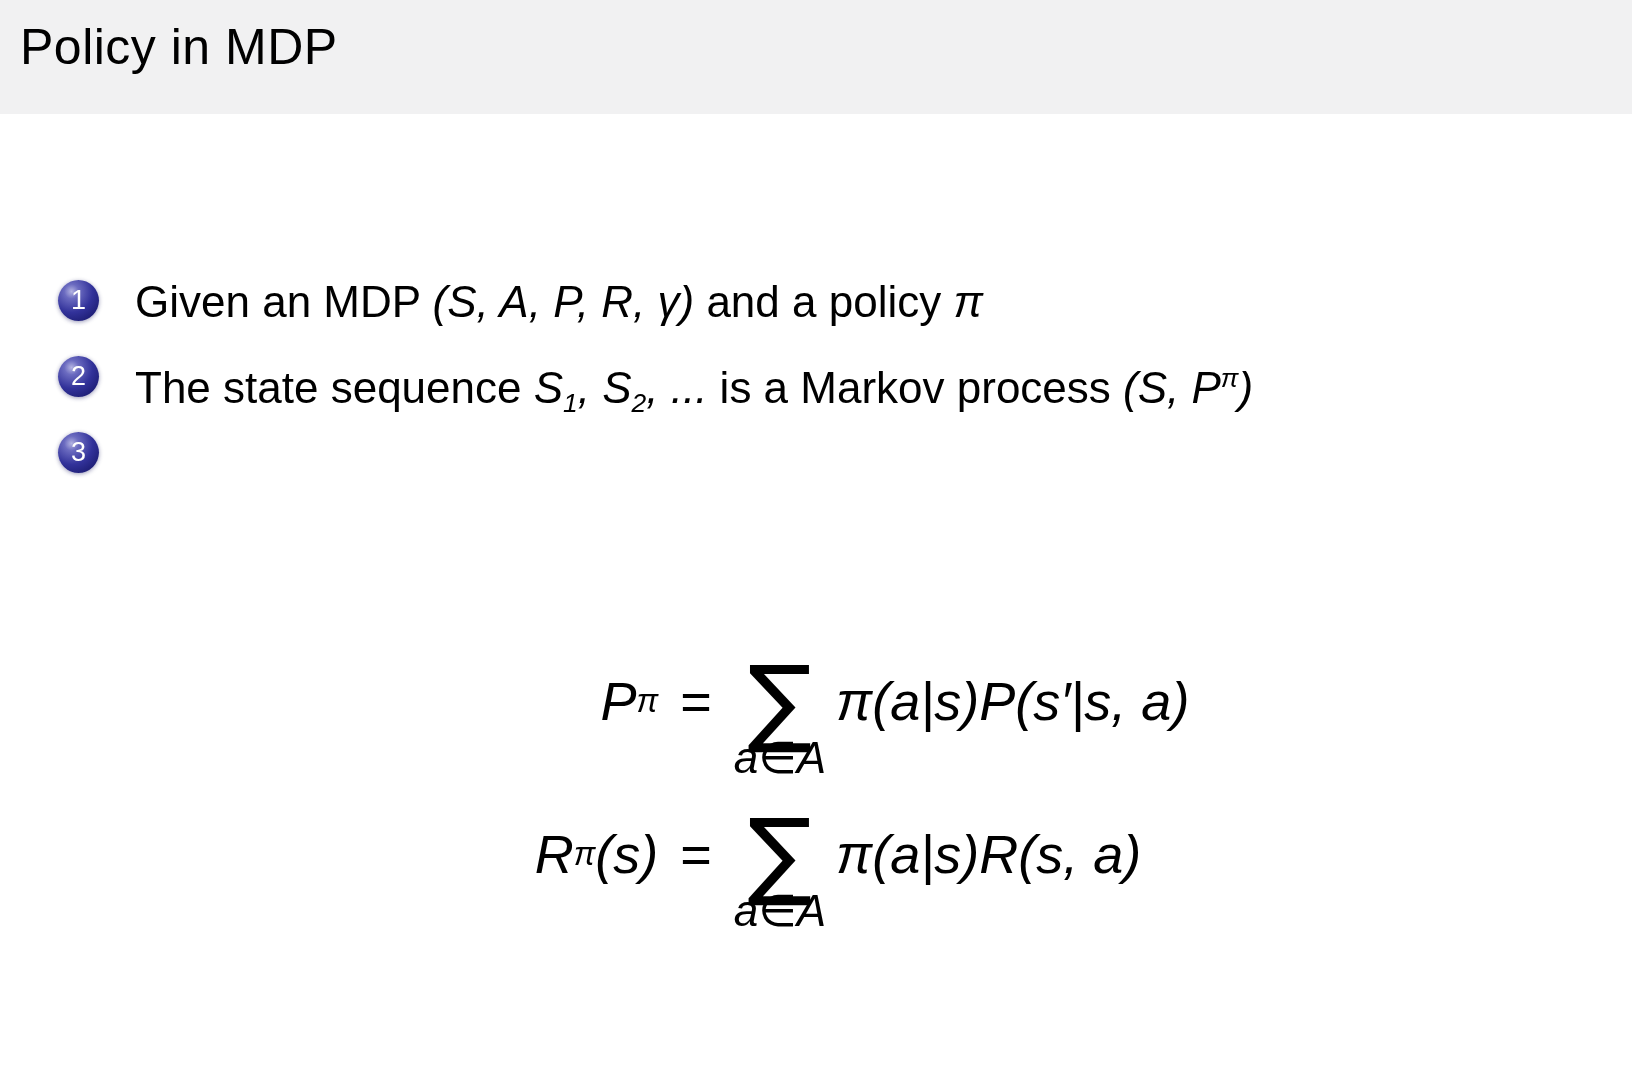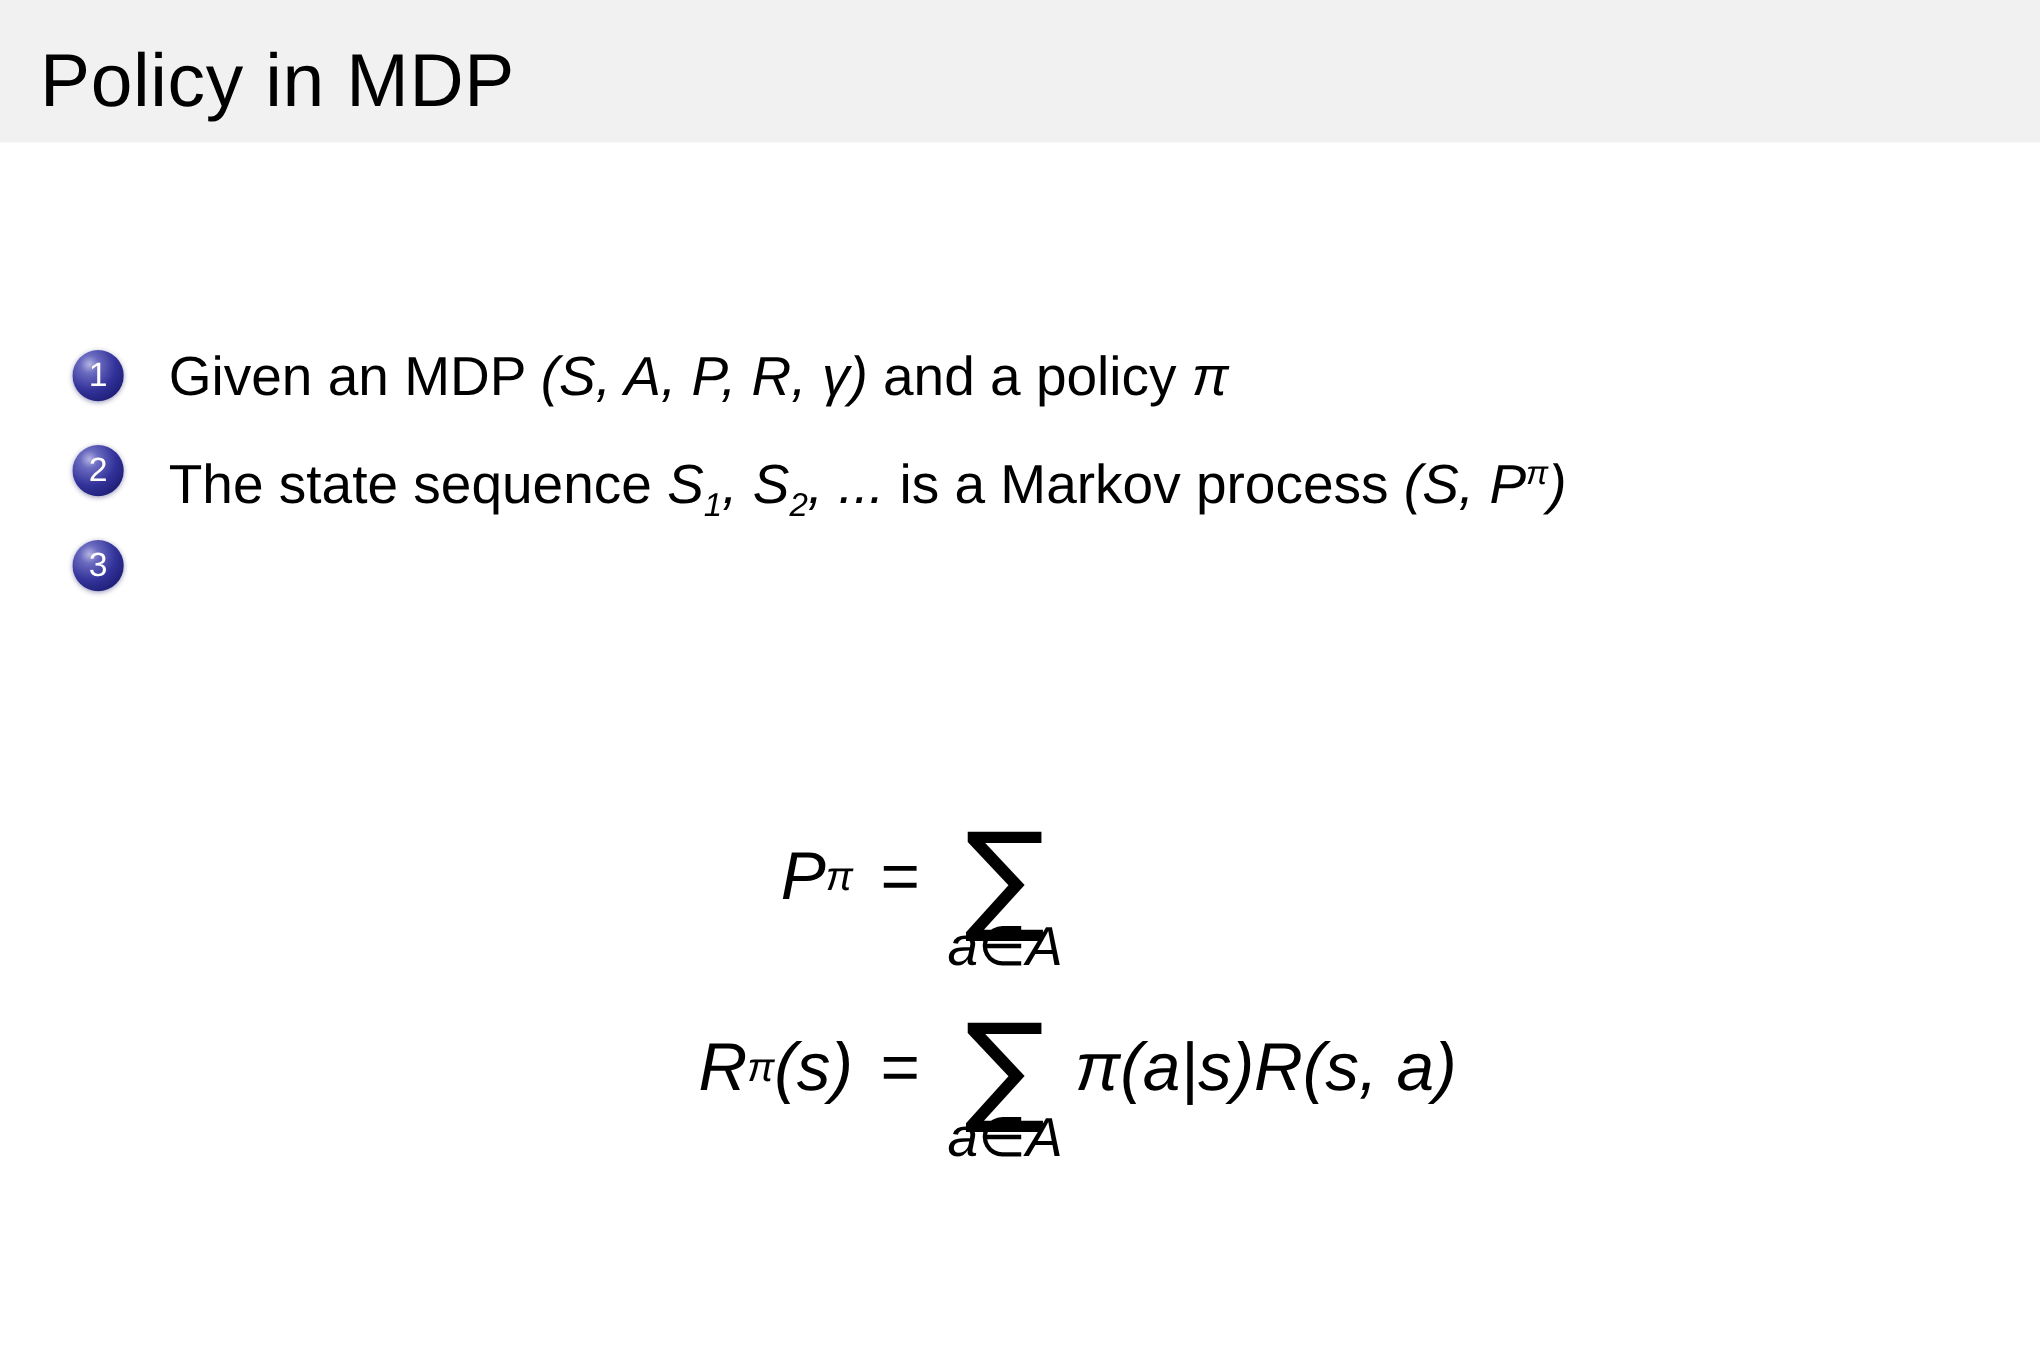--- a/index.html
+++ b/index.html
@@ -10,23 +10,23 @@
     color: #000;
     position: relative;
     overflow: hidden;
   }
   .frametitle {
     position: absolute; top: 0; left: 0;
     width: 1632px; height: 114px;
     background: #f1f1f2;
   }
   .frametitle h1 {
-    margin: 16px;
+    margin: 4px;
     padding: 14px 0 0 16px;
-    font-size: 60px;
+    font-size: 50px;
     font-weight: normal;
     letter-spacing: 0.5px;
   }
   .bullet {
     position: absolute;
     left: 58px;
     display: flex;
     align-items: flex-start;
     font-size: 44px;
     line-height: 64px;
@@ -128,20 +128,21 @@
     <div class="eq-lhs">
         <span class="m">P</span>
         <sup class="lhs-sup">π</sup>
       </div>
     <div class="eq-rhs">
       <span class="eqsign">=</span>
       <span class="sum-block">
         <span class="sum">∑</span>
         <span class="sum-sub">a∈A</span>
       </span>
+      <span class="m rhs-text">π(a|s)P(s′|s, a)</span>
     </div>
 
     <div class="eq-lhs">
         <span class="m">R</span>
         <sup class="lhs-sup">π</sup>
         <span class="m">(s)</span>
       </div>
     <div class="eq-rhs">
       <span class="eqsign">=</span>
       <span class="sum-block">

